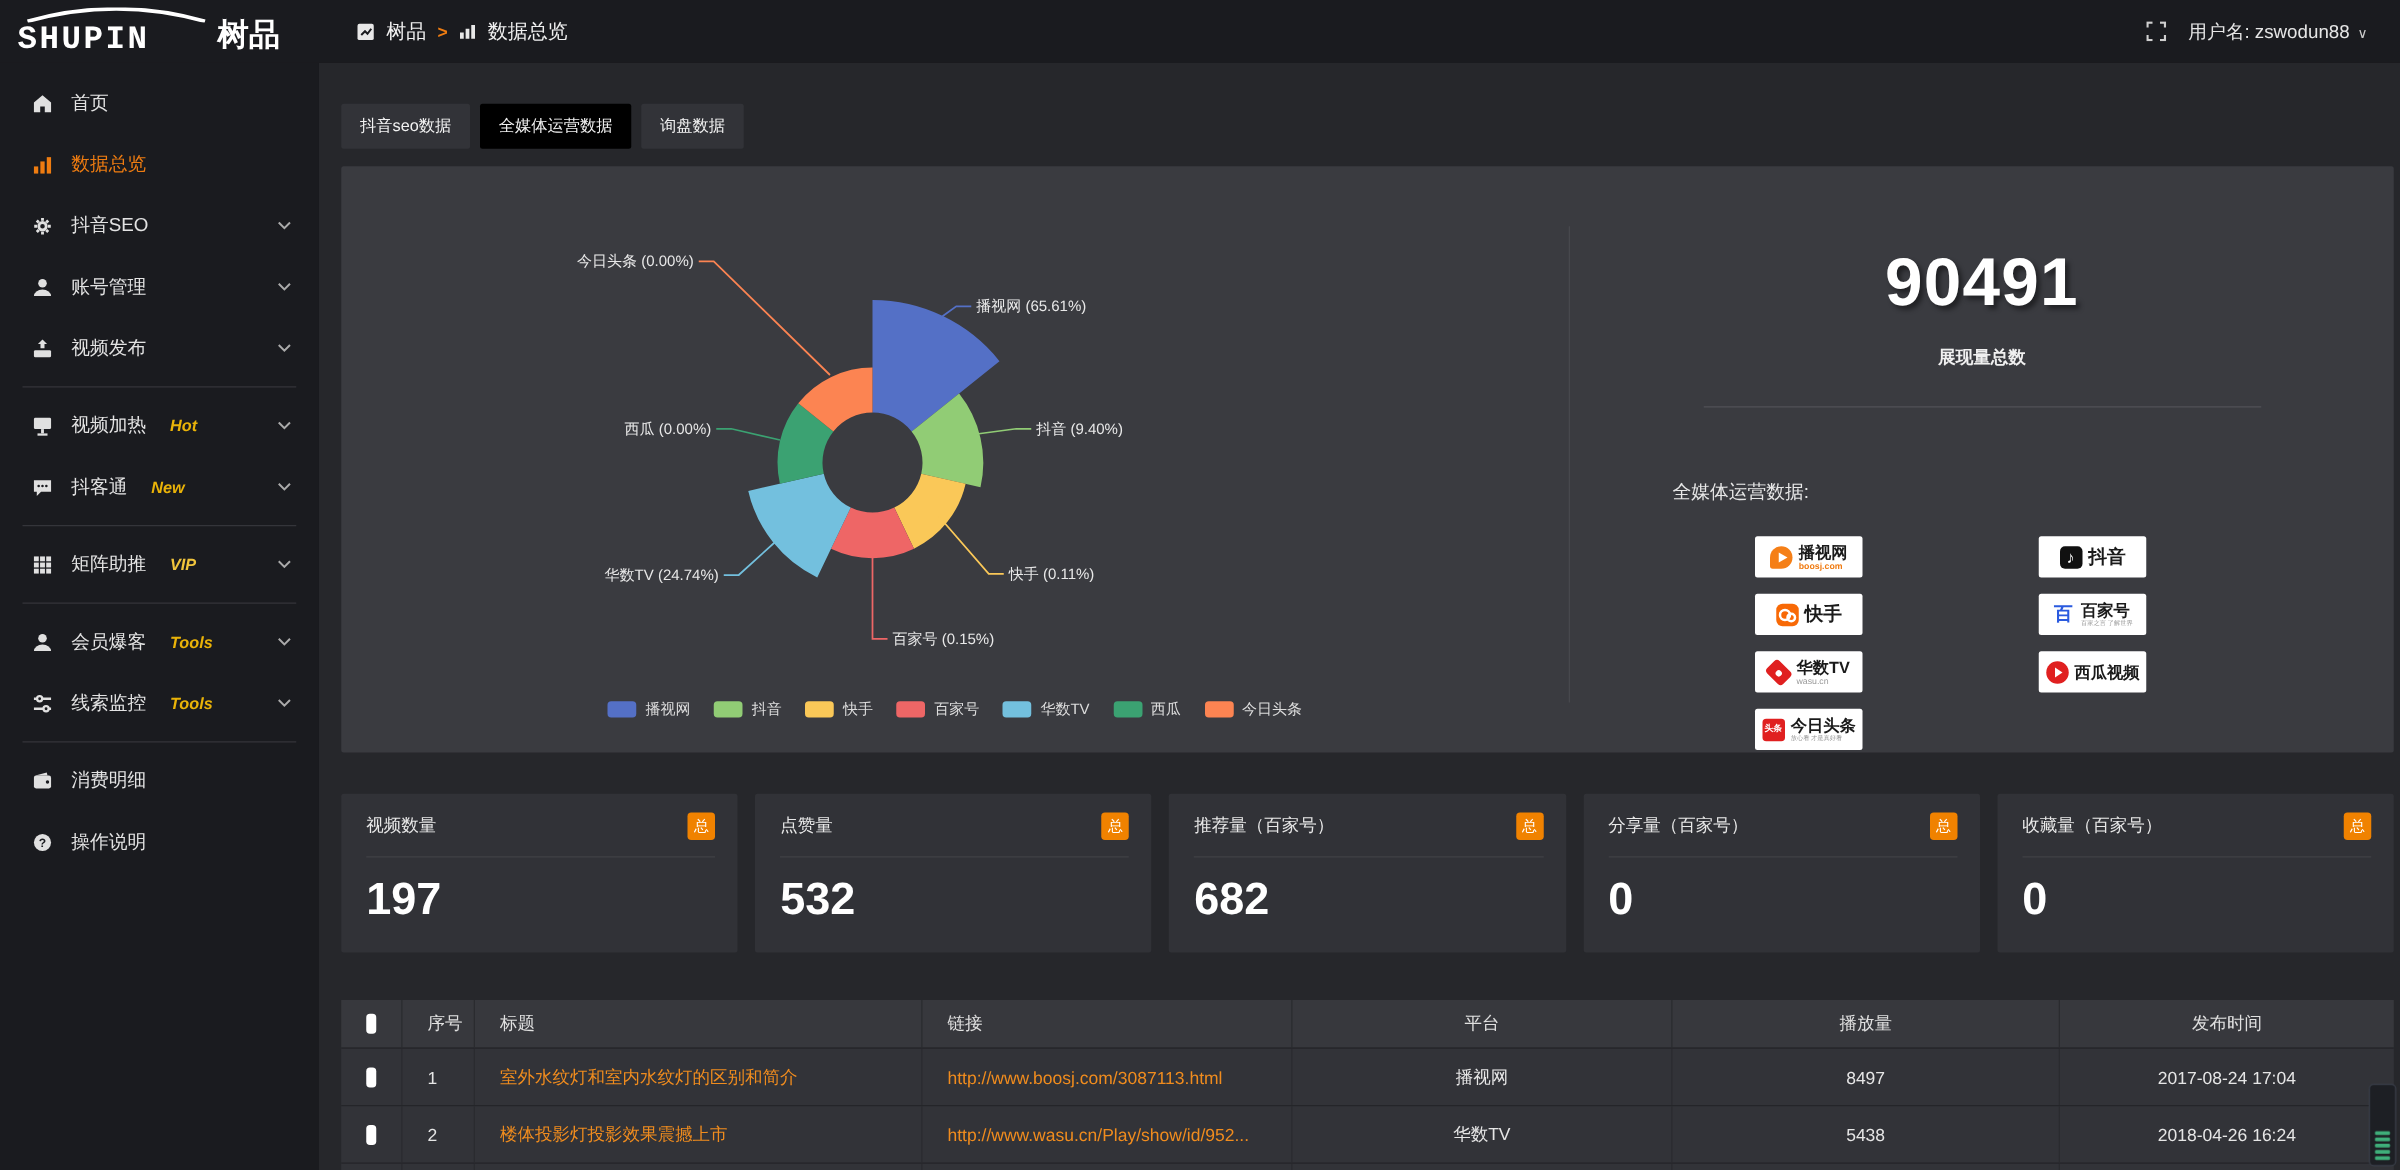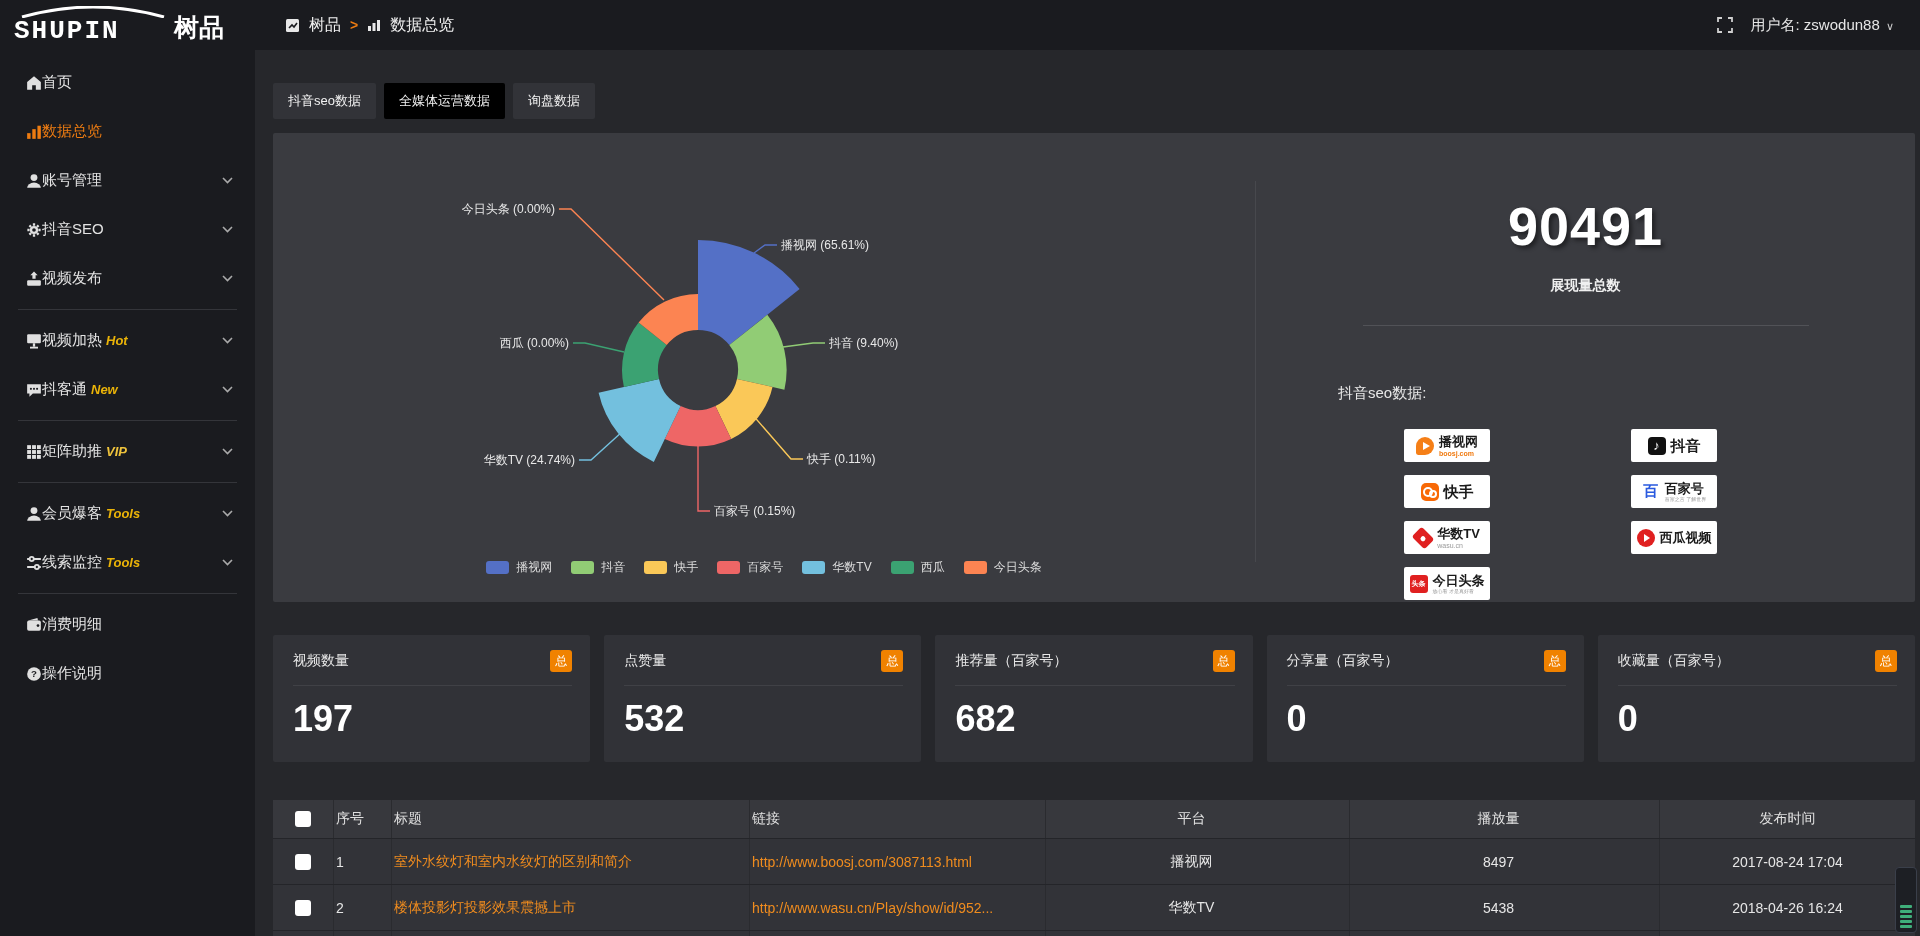--- a/index.html
+++ b/index.html
@@ -15,21 +15,21 @@
   .logo-text { font-size:26px; font-weight:bold; color:#fff; letter-spacing:2px; line-height:1; }
   .logo-cn { font-size:25px; font-weight:bold; color:#fff; }
   .breadcrumb { display:flex; align-items:center; gap:9px; font-size:16px; color:#f0f0f0; margin-left:30px; }
   .crumb-sep { color:#ee7c11; font-weight:bold; font-size:14px; }
   .topbar-right { margin-left:auto; display:flex; align-items:center; gap:18px; padding-right:26px; font-size:15px; }
   .fullscreen-btn { width:16px; height:16px; cursor:pointer; }
   .caret { font-size:11px; color:#ccc; margin-left:2px; }
 
   
   .sidebar { position:fixed; top:50px; left:0; width:255px; height:886px; background:#1a1b1f; padding-top:8px; }
-  .side-item { height:49px; display:flex; align-items:center; padding:0 22px 0 26px; 
+  .side-item { height:49px; display:flex; align-items:center; padding:0 22px 0 26px; gap:15px;
     font-size:15px; color:#e3e3e3; cursor:pointer; }
   .side-item .lbl { flex:0 0 auto; }
   .side-item.active { color:#ee7c11; }
   .side-item .icon { width:16px; height:16px; flex:0 0 16px; display:flex; align-items:center; justify-content:center; }
   .side-badge { font-style:italic; font-weight:bold; font-size:13px; margin-left:4px; }
   .side-badge.red { color:#eab308;font-style:italic; }
   .side-badge.yellow { color:#f0c43c; }
   .chev { margin-left:auto; }
   .side-divider { height:1px; background:#34353a; margin:6px 18px; }
 
@@ -90,21 +90,21 @@
   .card-title { font-size:14px; color:#e8e8e8; }
   .card-badge { width:22px; height:22px; background:#f08200; color:#fff; font-size:12px; border-radius:3px;
     display:flex; align-items:center; justify-content:center; }
   .card-value { margin-top:12px; font-size:36px; font-weight:bold; color:#fff; }
 
   
   .table { margin-top:38px; margin-left:3px; width:1642px; background:#2c2d31; }
   .trow { display:grid; grid-template-columns:48px 58px 358px 296px 304px 310px 1fr; align-items:center; }
   .thead { height:38px; background:#37383d; font-size:14px; color:#e0e0e0; }
   .tbody-row { height:46px; background:#323338; border-top:1px solid #242529; font-size:14px; }
-  .cell { padding:0 2px; height:100%; display:flex; align-items:center; border-left:1px solid #2a2b2f; overflow:hidden; white-space:nowrap;margin-left:12px; }
+  .cell { padding:0 20px; height:100%; display:flex; align-items:center; border-left:1px solid #2a2b2f; overflow:hidden; white-space:nowrap; }
   .cell:first-child { border-left:none; justify-content:center; }
   .cell.center { justify-content:center; }
   .checkbox { width:16px; height:16px; background:#fff; border-radius:3px; cursor:pointer; }
   .link { color:#f08c1e; cursor:pointer; text-overflow:ellipsis; overflow:hidden; }
 
   
   .float-widget { position:fixed; right:3px; bottom:3px; width:22px; height:66px; background:#1d1f24;
     border:1px solid #3a3f4a; border-radius:4px; display:flex; flex-direction:column; justify-content:flex-end;
     align-items:center; gap:2px; padding-bottom:4px; }
   .fw-bar { width:12px; height:3px; background:#3fae7a; border-radius:1px; }
@@ -161,38 +161,38 @@
         <svg width="16" height="16" viewBox="0 0 14 14">
           <rect x="1" y="8" width="3" height="5" fill="#ee7c11"></rect>
           <rect x="5.5" y="4.5" width="3" height="8.5" fill="#ee7c11"></rect>
           <rect x="10" y="1.5" width="3" height="11.5" fill="#ee7c11"></rect>
         </svg>
       </span>
     <span class="lbl">数据总览</span>
   </div>
   <div class="side-item">
     <span class="icon">
-        <svg width="16" height="16" viewBox="0 0 14 14">
-          <circle cx="7" cy="4" r="3" fill="#e0e0e0"></circle>
-          <path d="M1 13 a6 4.6 0 0 1 12 0 Z" fill="#e0e0e0"></path>
-        </svg>
-      </span>
-    <span class="lbl">账号管理</span>
-    <svg class="chev" width="11" height="7" viewBox="0 0 11 7">
-        <path d="M1 1 L5.5 5.5 L10 1" stroke="#aaa" stroke-width="1.6" fill="none"></path>
-      </svg>
-  </div>
-  <div class="side-item">
-    <span class="icon">
         <svg width="16" height="16" viewBox="0 0 14 14" stroke="#e0e0e0" stroke-width="2" fill="none">
           <path d="M7 1.2v2M7 10.8v2M1.2 7h2M10.8 7h2M3 3l1.4 1.4M9.6 9.6L11 11M11 3 L9.6 4.4M4.4 9.6 L3 11"></path>
           <circle cx="7" cy="7" r="2.6"></circle>
         </svg>
       </span>
     <span class="lbl">抖音SEO</span>
+    <svg class="chev" width="11" height="7" viewBox="0 0 11 7">
+        <path d="M1 1 L5.5 5.5 L10 1" stroke="#aaa" stroke-width="1.6" fill="none"></path>
+      </svg>
+  </div>
+  <div class="side-item">
+    <span class="icon">
+        <svg width="16" height="16" viewBox="0 0 14 14">
+          <circle cx="7" cy="4" r="3" fill="#e0e0e0"></circle>
+          <path d="M1 13 a6 4.6 0 0 1 12 0 Z" fill="#e0e0e0"></path>
+        </svg>
+      </span>
+    <span class="lbl">账号管理</span>
     <svg class="chev" width="11" height="7" viewBox="0 0 11 7">
         <path d="M1 1 L5.5 5.5 L10 1" stroke="#aaa" stroke-width="1.6" fill="none"></path>
       </svg>
   </div>
   <div class="side-item">
     <span class="icon">
         <svg width="16" height="16" viewBox="0 0 14 14">
           <path d="M7 0.5l3.2 3.2H8.4v3H5.6v-3H3.8Z" fill="#e0e0e0"></path>
           <rect x="1" y="8" width="12" height="5" rx="1" fill="#e0e0e0"></rect>
         </svg>
@@ -372,21 +372,21 @@
             <span>今日头条</span>
           </div>
       </div>
     </div>
     <div class="v-divider"></div>
 
     <div class="summary">
       <div class="big-number">90491</div>
       <div class="big-label">展现量总数</div>
       <div class="sum-rule"></div>
-      <div class="platforms-label">抖音seo数据:</div>
+      <div class="platforms-label">全媒体运营数据:</div>
       <div class="badges">
         <div class="badge-col">
           <div class="pbadge">
             <span class="bicon boosj"></span>
             <span>
                 <div class="bname">播视网</div>
                 <div class="bsub orange">boosj.com</div>
               </span>
           </div>
           <div class="pbadge">

